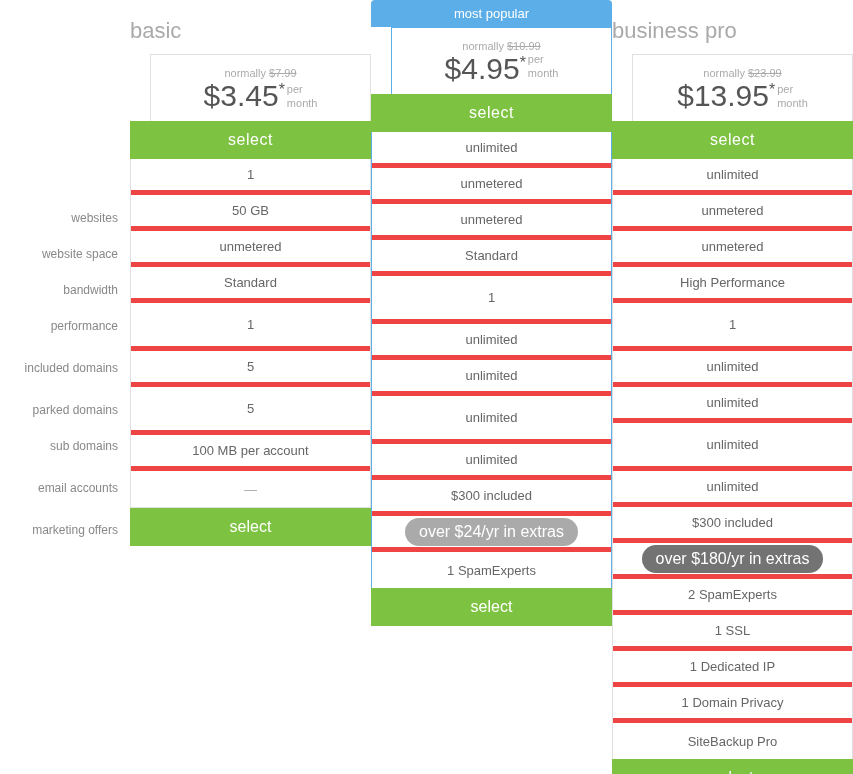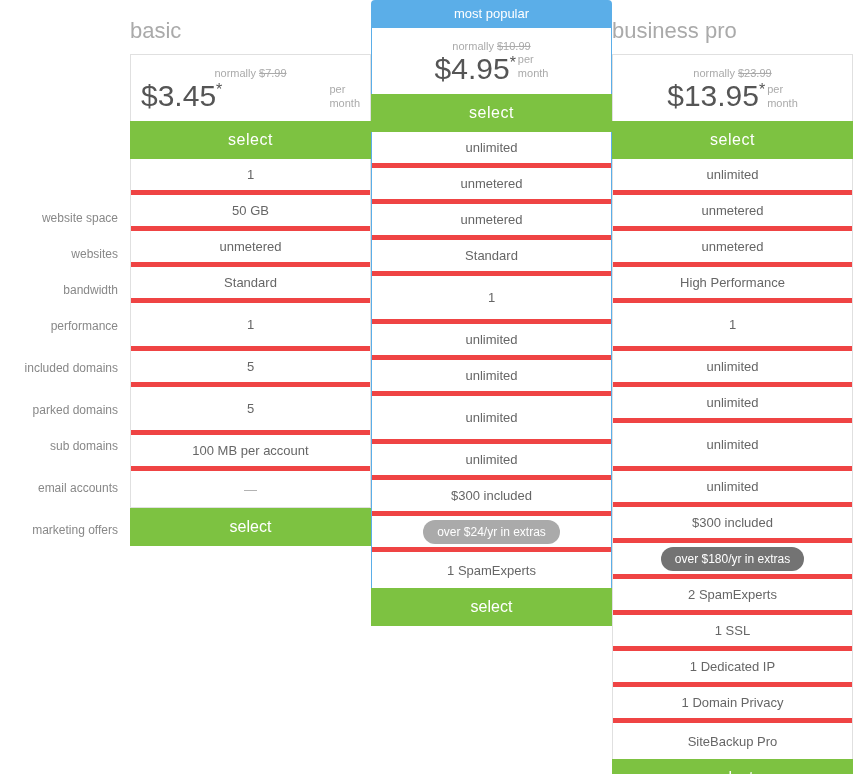--- a/index.html
+++ b/index.html
@@ -62,20 +62,21 @@
       padding: 6px 0;
       text-align: center;
       border-radius: 4px 4px 0 0;
     }
     .price-box {
       border: 1px solid #e0e0e0;
       border-bottom: none;
       padding: 12px 10px 8px;
       text-align: center;
       background: #fff;
+      margin-left: 20px;
     }
     .plan-col.plus-col .price-box {
       border-color: #5baee8;
     }
     .normally {
       font-size: 11px;
       color: #aaa;
     }
     .normally s {
       color: #aaa;
@@ -141,21 +142,21 @@
       font-size: 16px;
       cursor: pointer;
       width: 100%;
       border: none;
     }
     .extras-badge {
       background: #aaa;
       color: #fff;
       border-radius: 20px;
       padding: 5px 14px;
-      font-size: 12px;
+      font-size: 16px;
       display: inline-block;
       margin: 2px 0;
     }
     .extras-badge.blue {
       background: #737373;
     }
     .marketing-dash {
       color: #aaa;
     }
     .plan-col.plus-col .features-area {
@@ -168,24 +169,24 @@
       border-bottom: none;
     }
   </style>
 </head>
 <body>
 
 <div class="container">
 
   <div class="labels-col">
     <div class="label-row">
+      <span>websites</span>
+    </div>
+    <div class="label-row">
       <span>website space</span>
-    </div>
-    <div class="label-row">
-      <span>websites</span>
     </div>
     <div class="label-row">
       <span>bandwidth</span>
     </div>
     <div class="label-row">
       <span>performance</span>
     </div>
     <div class="label-row section-gap">
       <span>included domains</span>
     </div>
@@ -206,21 +207,21 @@
   <div class="plans-area">
 
     <div class="plan-col basic-col">
       <div class="plan-header">
         <div class="plan-name">basic</div>
       </div>
       <div class="price-box">
         <div class="normally">
           <span>normally</span> <s>$7.99</s>
         </div>
-        <div style="display:flex;align-items:center;justify-content:space-between;gap:2px;">
+        <div style="display:flex;align-items:center;justify-content:center;gap:2px;">
           <span class="price-main">
             <span>$3.45</span><span class="asterisk">*</span>
           </span>
           <span class="per-month">
             <span>per</span><br><span>month</span>
           </span>
         </div>
       </div>
       <button class="select-btn">select</button>
       <div class="features-area">

